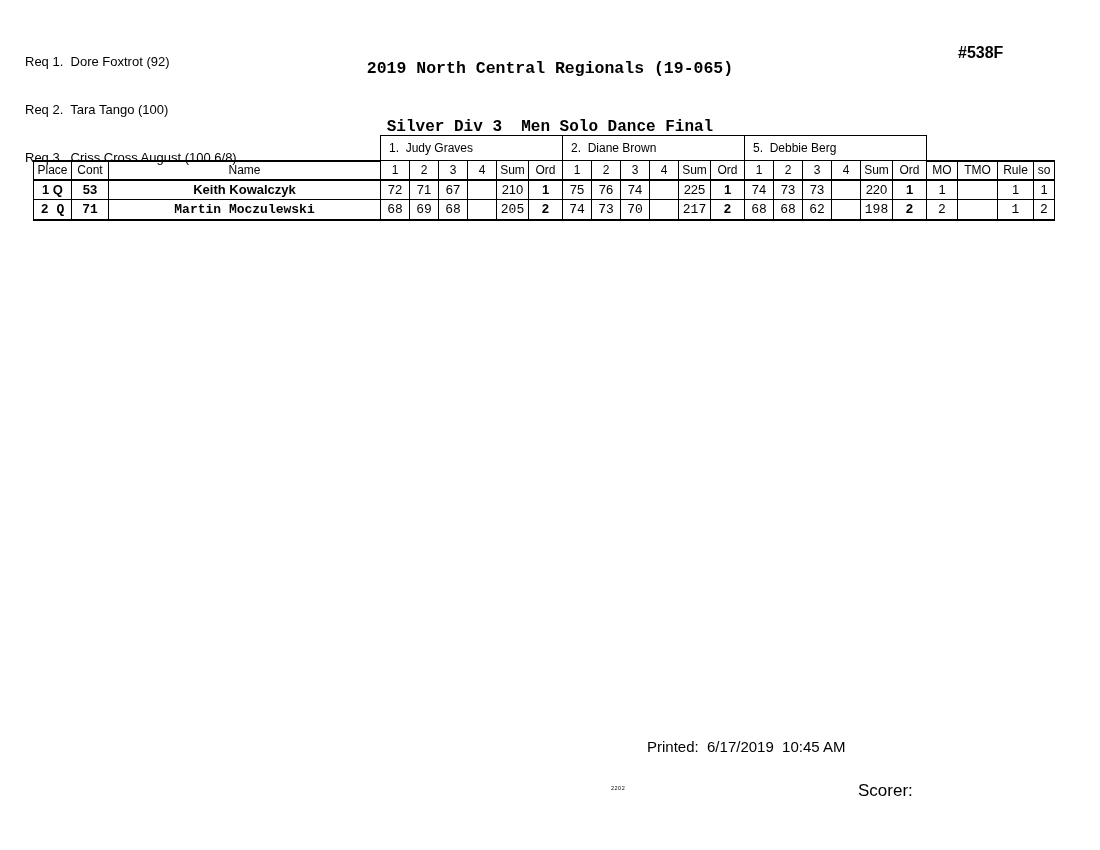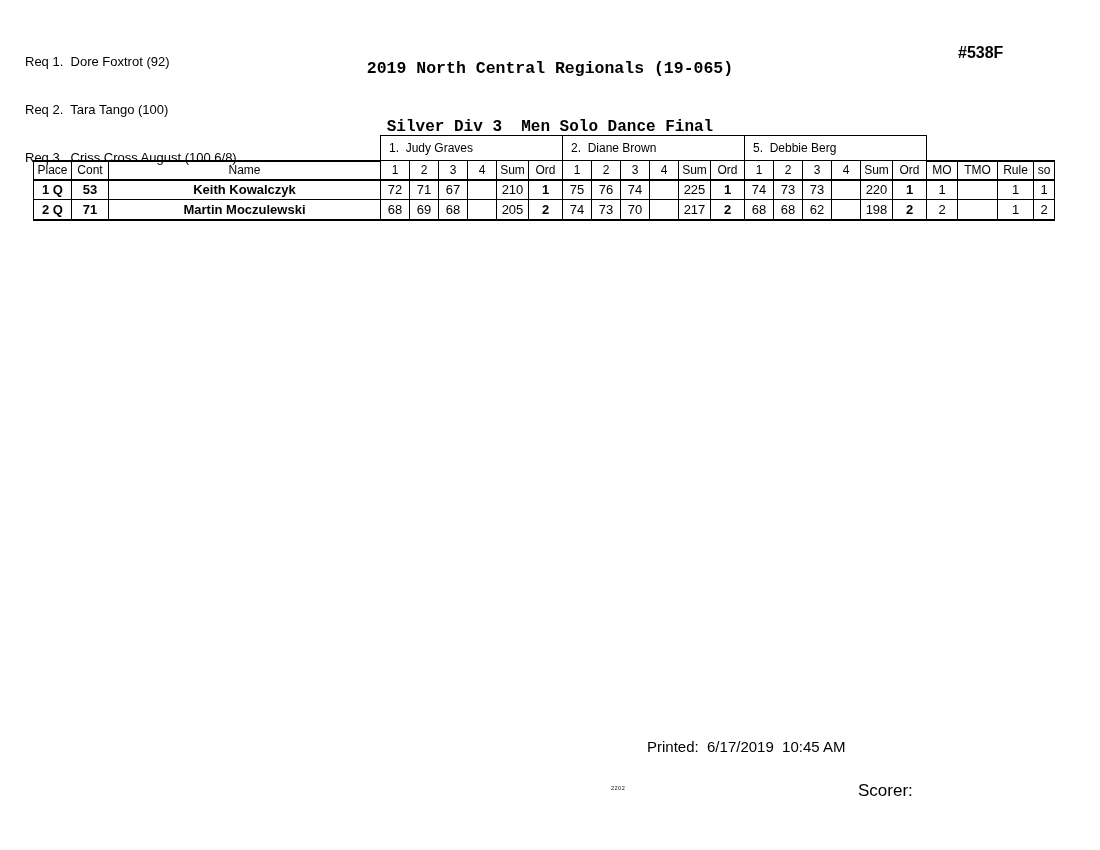--- a/index.html
+++ b/index.html
@@ -42,21 +42,21 @@
   .judges-row td { border: none; height: 25px; }
   .judges-row td.judge-box {
     border: 1px solid #000;
     text-align: left; padding-left: 8px;
     font-size: 12px; white-space: pre;
   }
   .header-row td { font-size: 12px; height: 19px; border-bottom-width: 2px; margin-left: 12px; }
   .header-row td.bt2 { border-top-width: 2px; }
   .bl2 { border-left-width: 2px; }
   .br2 { border-right-width: 2px; }
-  .last-row td { border-bottom-width: 2px; }
+  .last-row td { border-bottom-width: 2px; font-family: Liberation Mono, monospace; }
   .bold { font-weight: bold; }
   .name { text-align: left; padding-left: 6px; }
   .sum  { text-align: right; padding-right: 3px; margin-left: 44px; }
   .rule { text-align: right; padding-right: 5px; }
   .ordcol { border-left-width: 3px; border-right-width: 3px; }
 
   
   .version-stamp { position: absolute; left: 611px; top: 785px; font-size: 5.5px; letter-spacing: 0.5px; }
   .printed { position: absolute; left: 647px; top: 738px; font-size: 15px; white-space: pre; }
   .scorer  { position: absolute; left: 858px; top: 781px; font-size: 17px; }

